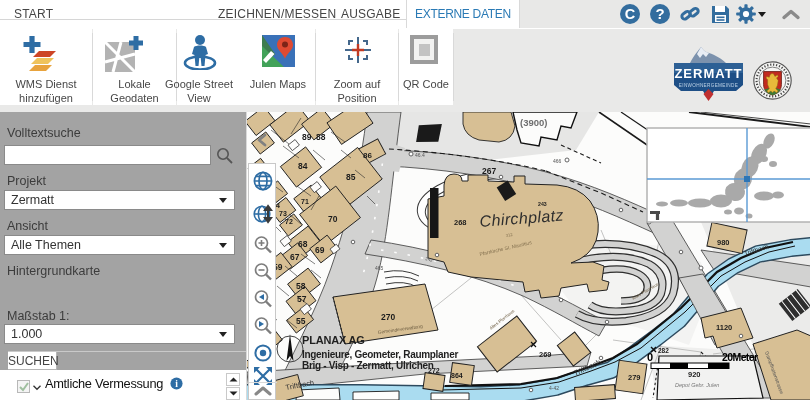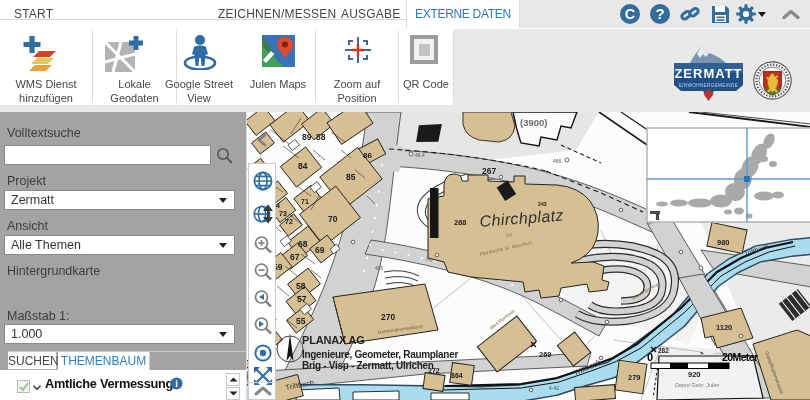--- a/index.html
+++ b/index.html
@@ -192,32 +192,31 @@
  <span class="sselect" style="top:78px">Zermatt<span class="sarrow"></span></span>
  <span class="slabel" style="top:107px">Ansicht</span>
  <span class="sselect" style="top:123px">Alle Themen<span class="sarrow"></span></span>
  <span class="slabel" style="top:152px">Hintergrundkarte</span>
  <span class="slabel" style="top:197px">Maßstab 1:</span>
  <span class="sselect" style="top:212px">1.000<span class="sarrow"></span></span>
 
  <div id="tabs">
    <span class="abs" style="left:0;top:0;width:246px;height:1px;background:#c9c9c9"></span>
    <span class="abs" style="left:0;top:1px;width:49px;height:18px;background:#fff;border-right:1px solid #b5b5b5;border-bottom:1px solid #b5b5b5;font-size:12px;color:#444;line-height:18px;text-align:center">SUCHEN</span>
-   <span class="abs" style="left:50px;top:1px;width:92px;height:18px;background:#fff;border-right:1px solid #c9c9c9;font-size:12px;color:#2d7fc0;line-height:18px;text-align:center">THEMENBAUM</span>
  </div>
 
  <div class="abs" style="left:0;top:258px;width:246px;height:30px;background:#fff">
    <span class="abs" style="left:17px;top:10px;width:13px;height:13px;border:1px solid #b8b8b8;background:#f4f4f4"></span>
    <svg class="abs" style="left:19px;top:12px;width:11px;height:10px" viewBox="0 0 11 10">
           <path d="M1 5l3 3 5-7" stroke="#9fbf9f" stroke-width="2" fill="none"></path>
         </svg>
    <svg class="abs" style="left:33px;top:14px;width:8px;height:7px" viewBox="0 0 9 8">
           <path d="M0.5 2l4 4 4-4" stroke="#333" stroke-width="1.5" fill="none"></path>
         </svg>
-   <span class="abs" style="left:45px;top:6px;font-size:12.8px;font-weight:bold;color:#111;letter-spacing:-0.3px">Amtliche Vermessung</span>
+   <span class="abs" style="left:45px;top:6px;font-size:12.8px;font-weight:normal;color:#111;letter-spacing:-0.3px">Amtliche Vermessung</span>
    <svg class="abs" style="left:170px;top:7px;width:13px;height:13px" viewBox="0 0 15 15">
           <circle cx="7.5" cy="7.5" r="7" fill="#2e6da4"></circle>
           <text x="7.5" y="11.5" font-size="11" font-weight="bold" fill="#fff" text-anchor="middle" font-family="Liberation Serif">i</text>
         </svg>
 
    <span class="abs" style="left:226px;top:3px;width:14px;height:13px;background:#fff;border:1px solid #c9c9c9"></span>
    <svg class="abs" style="left:229px;top:6px;width:9px;height:7px" viewBox="0 0 9 6">
           <path d="M0.5 5L4.5 1 8.5 5z" fill="#222"></path>
         </svg>
    <span class="abs" style="left:226px;top:17px;width:14px;height:13px;background:#fff;border:1px solid #c9c9c9"></span>

